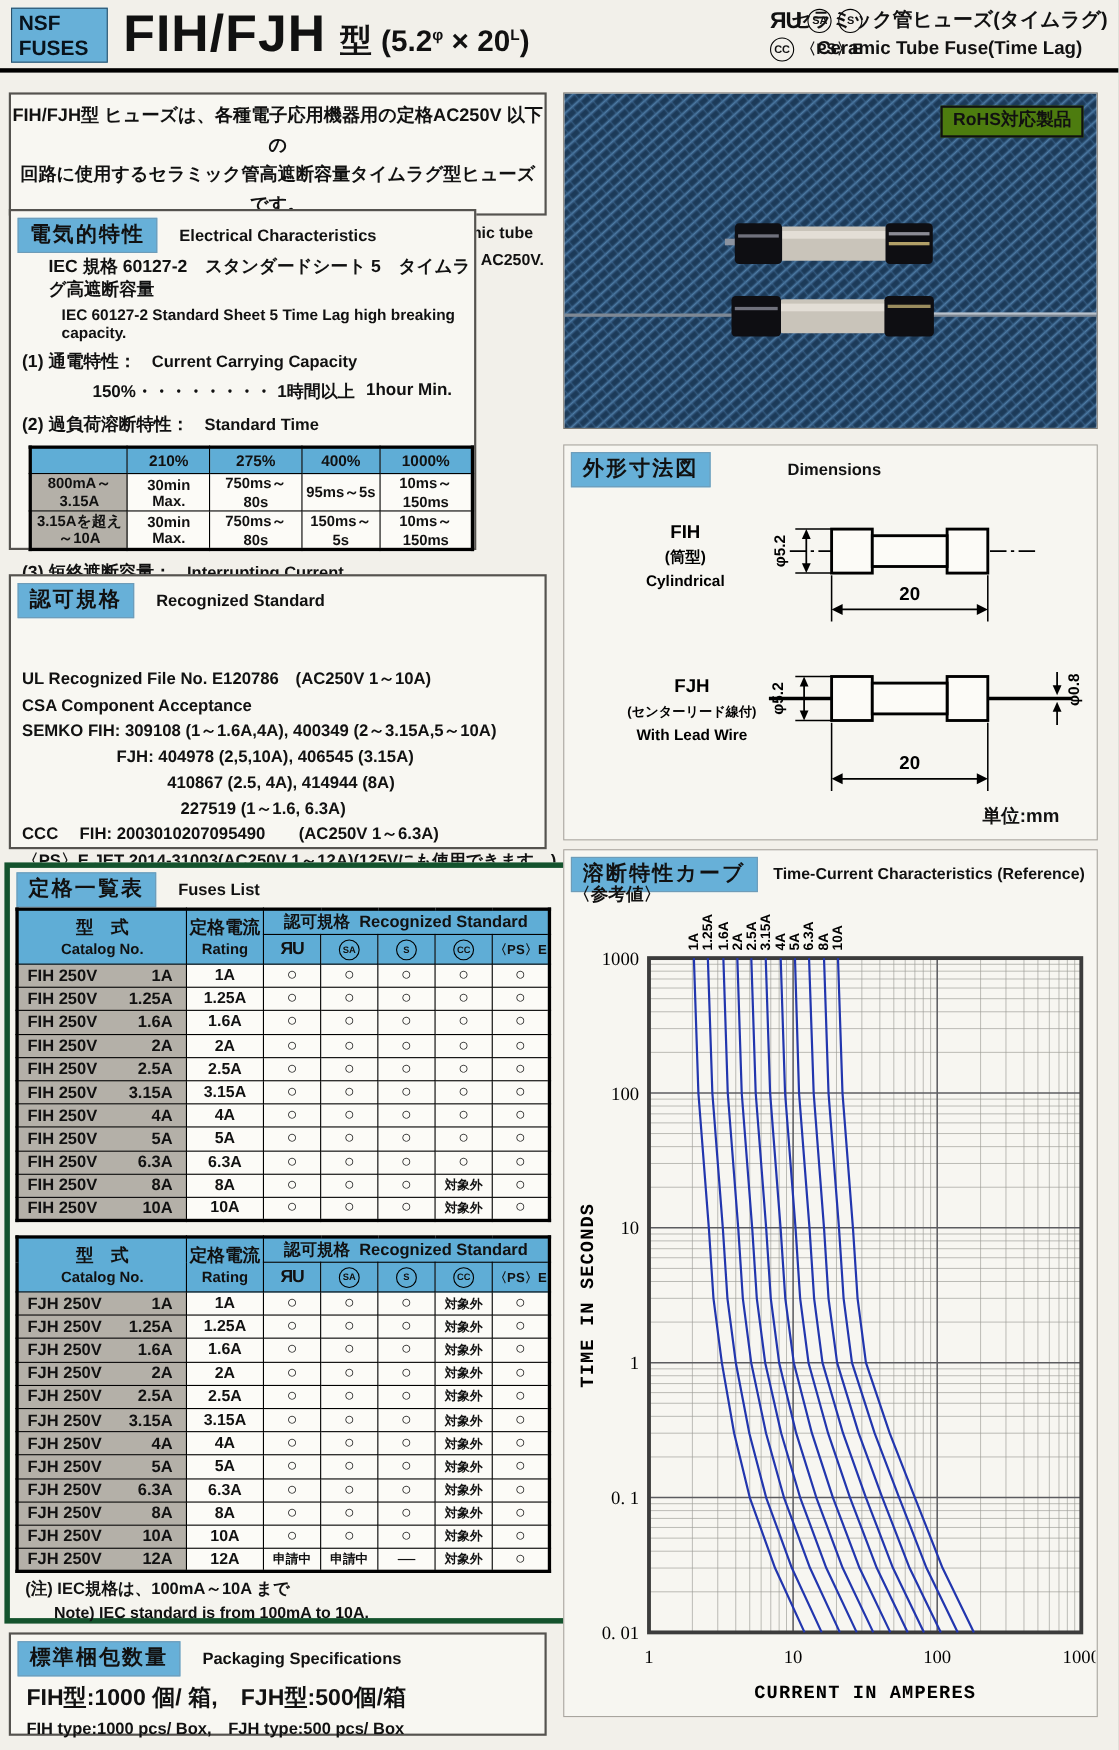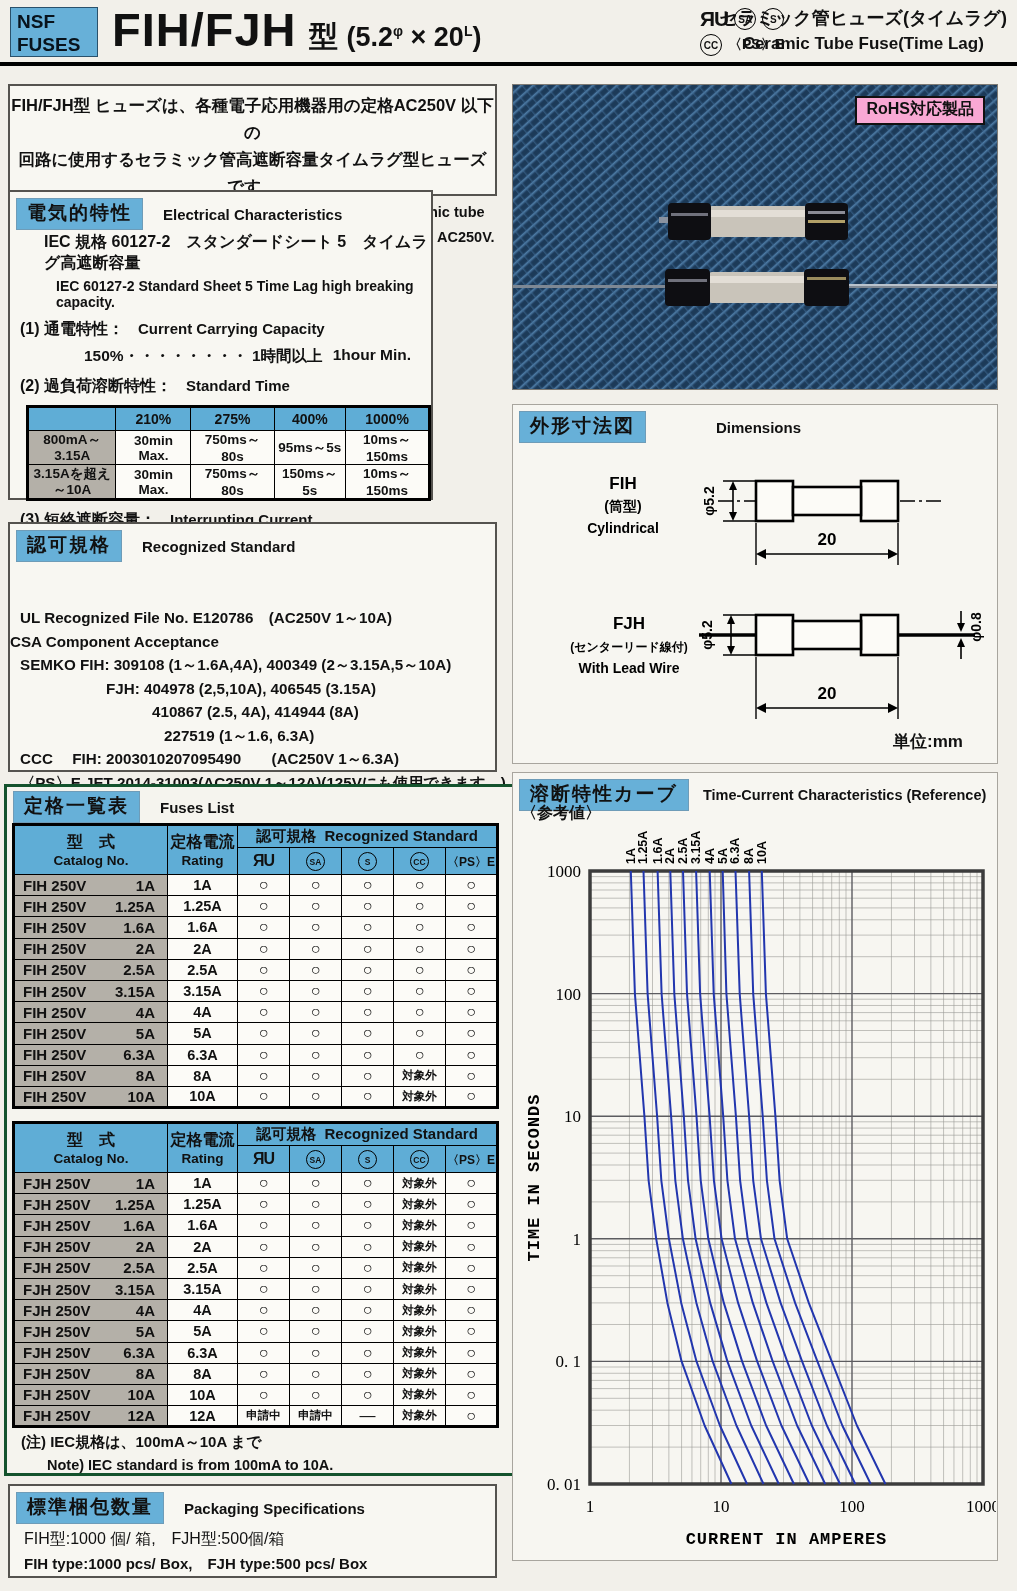--- a/index.html
+++ b/index.html
@@ -50,21 +50,21 @@
   .melt th,.melt td{border:1.6px solid #000;text-align:center;font-size:13.5px;font-weight:700;padding:0 3px;}
   .melt thead th{background:var(--tblhead);height:24px;font-size:14px;}
   .melt td{height:31px;}
   .melt .rowhead{background:var(--gray);width:102px;line-height:1.15;}
 
   
   .recogbox{left:8px;top:522px;width:489px;height:250px;}
   .rline{font-size:15.2px;font-weight:600;line-height:23.5px;white-space:nowrap;}
 
   
-  .flistbox{left:4px;top:784px;width:592px;height:692px;background:#f5f4ee;border:3px solid #14532d;}
+  .flistbox{left:4px;top:784px;width:592px;height:692px;background:#f5f4ee;border:5px solid #14532d;}
   .flhead{position:absolute;left:6px;top:4px;display:flex;align-items:center;}
   .ftable{position:absolute;left:5px;border-collapse:collapse;border:3px solid #000;background:#fcfbf7;}
   .ftable th,.ftable td{border:1.6px solid #000;padding:0;}
   .ftable thead th{background:var(--tblhead);}
   .th-jp{font-size:16px;font-weight:700;display:block;line-height:20px;}
   .th-en{font-size:13.5px;font-weight:600;display:block;line-height:17px;}
   .th-rec{font-size:15px;font-weight:700;height:23px;}
   .logo-th{height:27px;text-align:center;}
   .logo-th .cmark{width:19px;height:19px;font-size:8.5px;border-width:1.5px;}
   .logo-th .ulmark{font-size:16px;}
@@ -73,26 +73,26 @@
   .cat{background:var(--gray);}
   .catwrap{display:flex;justify-content:space-between;padding:0 12px 0 8px;font-weight:700;font-size:15px;}
   .rate{text-align:center;font-weight:600;font-size:14.5px;}
   .mk{text-align:center;font-size:16px;}
   .mk.small{font-size:11.5px;font-weight:600;}
   .noteline{position:absolute;left:14px;font-size:15px;font-weight:700;}
   .noteline.en{font-weight:600;font-size:14.5px;left:40px;}
 
   
   .packbox{left:8px;top:1484px;width:489px;height:94px;}
-  .packbox .pl{font-size:16px;font-weight:400;margin:5px 0 0 14px;}
+  .packbox .pl{font-size:21px;font-weight:700;margin:5px 0 0 14px;}
   .packbox .pl.en{font-size:15px;font-weight:600;}
 
   
   .photo{position:absolute;left:512px;top:84px;width:486px;height:306px;border:1px solid #7d7a74;}
-  .rohs{position:absolute;right:12px;top:11px;background:#f9a8d4;border:2px solid #111;padding:1px 9px 3px;font-size:16px;font-weight:700;}
+  .rohs{position:absolute;right:12px;top:11px;background:#4d7c0f;border:2px solid #111;padding:1px 9px 3px;font-size:16px;font-weight:700;}
 
   
   .dimbox{left:512px;top:404px;width:486px;height:360px;}
   .dimsvg{position:absolute;left:0;}
   .dimname{font:700 17px "Liberation Sans",sans-serif;text-anchor:middle;}
   .dimsub{font:600 14px "Liberation Sans",sans-serif;text-anchor:middle;}
   .dimsub.sm{font-size:12px;}
   .dimnum{font:700 17px "Liberation Sans",sans-serif;text-anchor:middle;}
   .dimrot{font:700 14px "Liberation Sans",sans-serif;text-anchor:middle;}
   .unit{position:absolute;right:34px;bottom:10px;font-size:17px;font-weight:700;}
@@ -187,21 +187,21 @@
     <p class="edetail2">AC 250V 1500A</p>
   </div>
 
   <div class="box recogbox">
     <div class="sec-head">
       <span class="sec-label">認可規格</span>
       <span class="sec-en">Recognized  Standard</span>
     </div>
     <div id="recog-lines">
         <div class="rline" style="padding-left: 10px; margin-top: 44px;">UL  Recognized    File No.  E120786　(AC250V  1～10A)</div>
-        <div class="rline" style="">CSA   Component Acceptance</div>
+        <div class="rline" style="padding-left: 10px;">CSA   Component Acceptance</div>
         <div class="rline" style="padding-left: 10px;">SEMKO  FIH: 309108 (1～1.6A,4A),  400349 (2～3.15A,5～10A)</div>
         <div class="rline" style="padding-left: 96px;">FJH: 404978 (2,5,10A),  406545 (3.15A)</div>
         <div class="rline" style="padding-left: 142px;">410867 (2.5, 4A),  414944 (8A)</div>
         <div class="rline" style="padding-left: 154px;">227519 (1～1.6, 6.3A)</div>
         <div class="rline" style="padding-left: 10px;">CCC　 FIH:  2003010207095490　　(AC250V 1～6.3A)</div>
         <div class="rline" style="padding-left: 10px;">〈PS〉E  JET 2014-31003(AC250V 1～12A)(125Vにも使用できます。)</div>
       </div>
   </div>
 
   <div class="flistbox lightbox">

